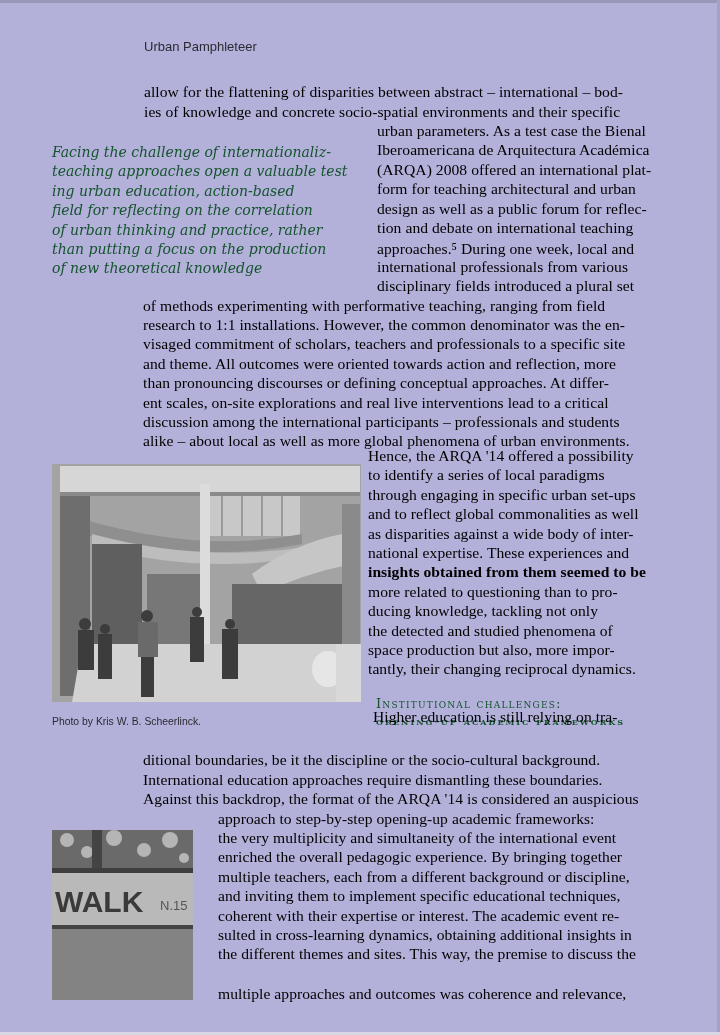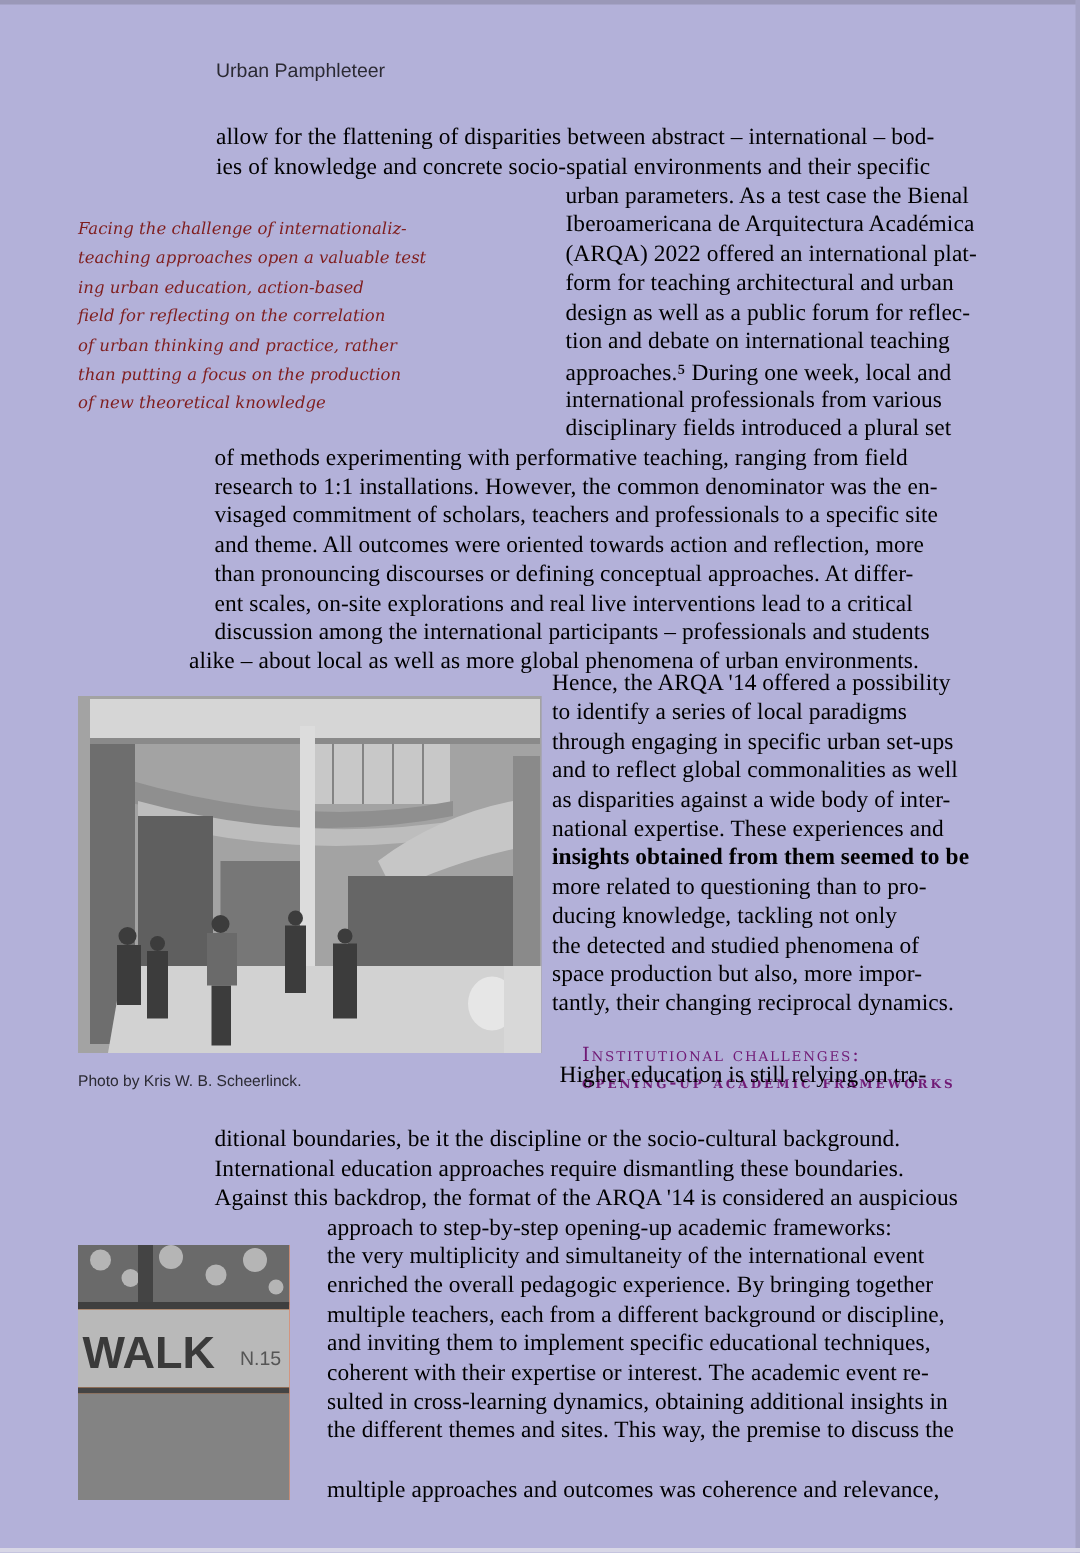--- a/index.html
+++ b/index.html
@@ -18,55 +18,55 @@
     font-family:"Liberation Sans", sans-serif; font-size:13px; color:#2b2a33;
   }
   .line {
     position:absolute; white-space:nowrap;
     font-family:"Liberation Serif", serif; font-size:15.6px; line-height:19.4px;
     color:#000000; letter-spacing:0.05px;
   }
   .pullquote {
     position:absolute; left:52px; top:143px; width:305px;
     font-family:"DejaVu Serif", serif; font-style:italic;
-    font-size:11px; line-height:19.4px; color:#7f1d1d; white-space:nowrap;
+    font-size:14px; line-height:19.4px; color:#14532d; white-space:nowrap;
   }
   .pullquote div { height:19.4px; }
   .photo {
-    position:absolute; overflow:hidden; background:#f97316;
+    position:absolute; overflow:hidden; background:#3b82f6;
   }
   .caption {
     position:absolute; left:52px; top:714px;
     font-family:"Liberation Sans", sans-serif; font-size:10.4px; line-height:15px; color:#2b2a33;
     white-space:nowrap;
   }
   .section-head {
-    position:absolute; left:388px; white-space:nowrap;
+    position:absolute; left:376px; white-space:nowrap;
     font-family:"DejaVu Serif", serif; font-variant:small-caps;
-    letter-spacing:1.2px; color:#701a75;
+    letter-spacing:1.2px; color:#14532d;
   }
 </style>
 </head>
 <body>
 
 <div class="page-edge-top"></div>
 <div class="page-edge-right"></div>
 <div class="page-edge-bottom"></div>
 
 <div class="running-head">Urban Pamphleteer</div>
 
 <div>
   <div class="line" style="left:144px;top:82px;">allow for the flattening of disparities between abstract – international – bod-</div>
   <div class="line" style="left:144px;top:101.5px;">ies of knowledge and concrete socio-spatial environments and their specific</div>
 </div>
 
 <div>
   <div class="line" style="left:377px;top:121px;">urban parameters. As a test case the Bienal</div>
   <div class="line" style="left:377px;top:140.4px;">Iberoamericana de Arquitectura Académica</div>
-  <div class="line" style="left:377px;top:159.8px;">(ARQA) 2022 offered an international plat-</div>
+  <div class="line" style="left:377px;top:159.8px;">(ARQA) 2008 offered an international plat-</div>
   <div class="line" style="left:377px;top:179.2px;">form for teaching architectural and urban</div>
   <div class="line" style="left:377px;top:198.6px;">design as well as a public forum for reflec-</div>
   <div class="line" style="left:377px;top:218px;">tion and debate on international teaching</div>
   <div class="line" style="left:377px;top:239px;text-align:right;">approaches.⁵ During one week, local and</div>
   <div class="line" style="left:377px;top:256.8px;">international professionals from various</div>
   <div class="line" style="left:377px;top:276.2px;">disciplinary fields introduced a plural set</div>
 </div>
 
 <div class="pullquote">
   <div>Facing the challenge of internationaliz-</div>
@@ -79,21 +79,21 @@
 </div>
 
 <div>
   <div class="line" style="left:143px;top:295.6px;">of methods experimenting with performative teaching, ranging from field</div>
   <div class="line" style="left:143px;top:315px;">research to 1:1 installations. However, the common denominator was the en-</div>
   <div class="line" style="left:143px;top:334.4px;">visaged commitment of scholars, teachers and professionals to a specific site</div>
   <div class="line" style="left:143px;top:353.8px;">and theme. All outcomes were oriented towards action and reflection, more</div>
   <div class="line" style="left:143px;top:373.2px;">than pronouncing discourses or defining conceptual approaches. At differ-</div>
   <div class="line" style="left:143px;top:392.6px;">ent scales, on-site explorations and real live interventions lead to a critical</div>
   <div class="line" style="left:143px;top:412px;">discussion among the international participants – professionals and students</div>
-  <div class="line" style="left:126px;top:431.4px;text-align:right;">alike – about local as well as more global phenomena of urban environments.</div>
+  <div class="line" style="left:143px;top:431.4px;text-align:right;">alike – about local as well as more global phenomena of urban environments.</div>
 </div>
 
 <div class="photo" style="left:52px;top:464px;width:309px;height:238px;background:#9c9c9c;">
   <svg width="309" height="238" viewBox="0 0 309 238">
     <rect x="0" y="0" width="309" height="238" fill="#a3a3a3"></rect>
 
     <rect x="8" y="2" width="300" height="28" fill="#d6d6d6"></rect>
     <rect x="8" y="28" width="300" height="4" fill="#8a8a8a"></rect>
 
     <rect x="158" y="32" width="90" height="40" fill="#c8c8c8"></rect>

